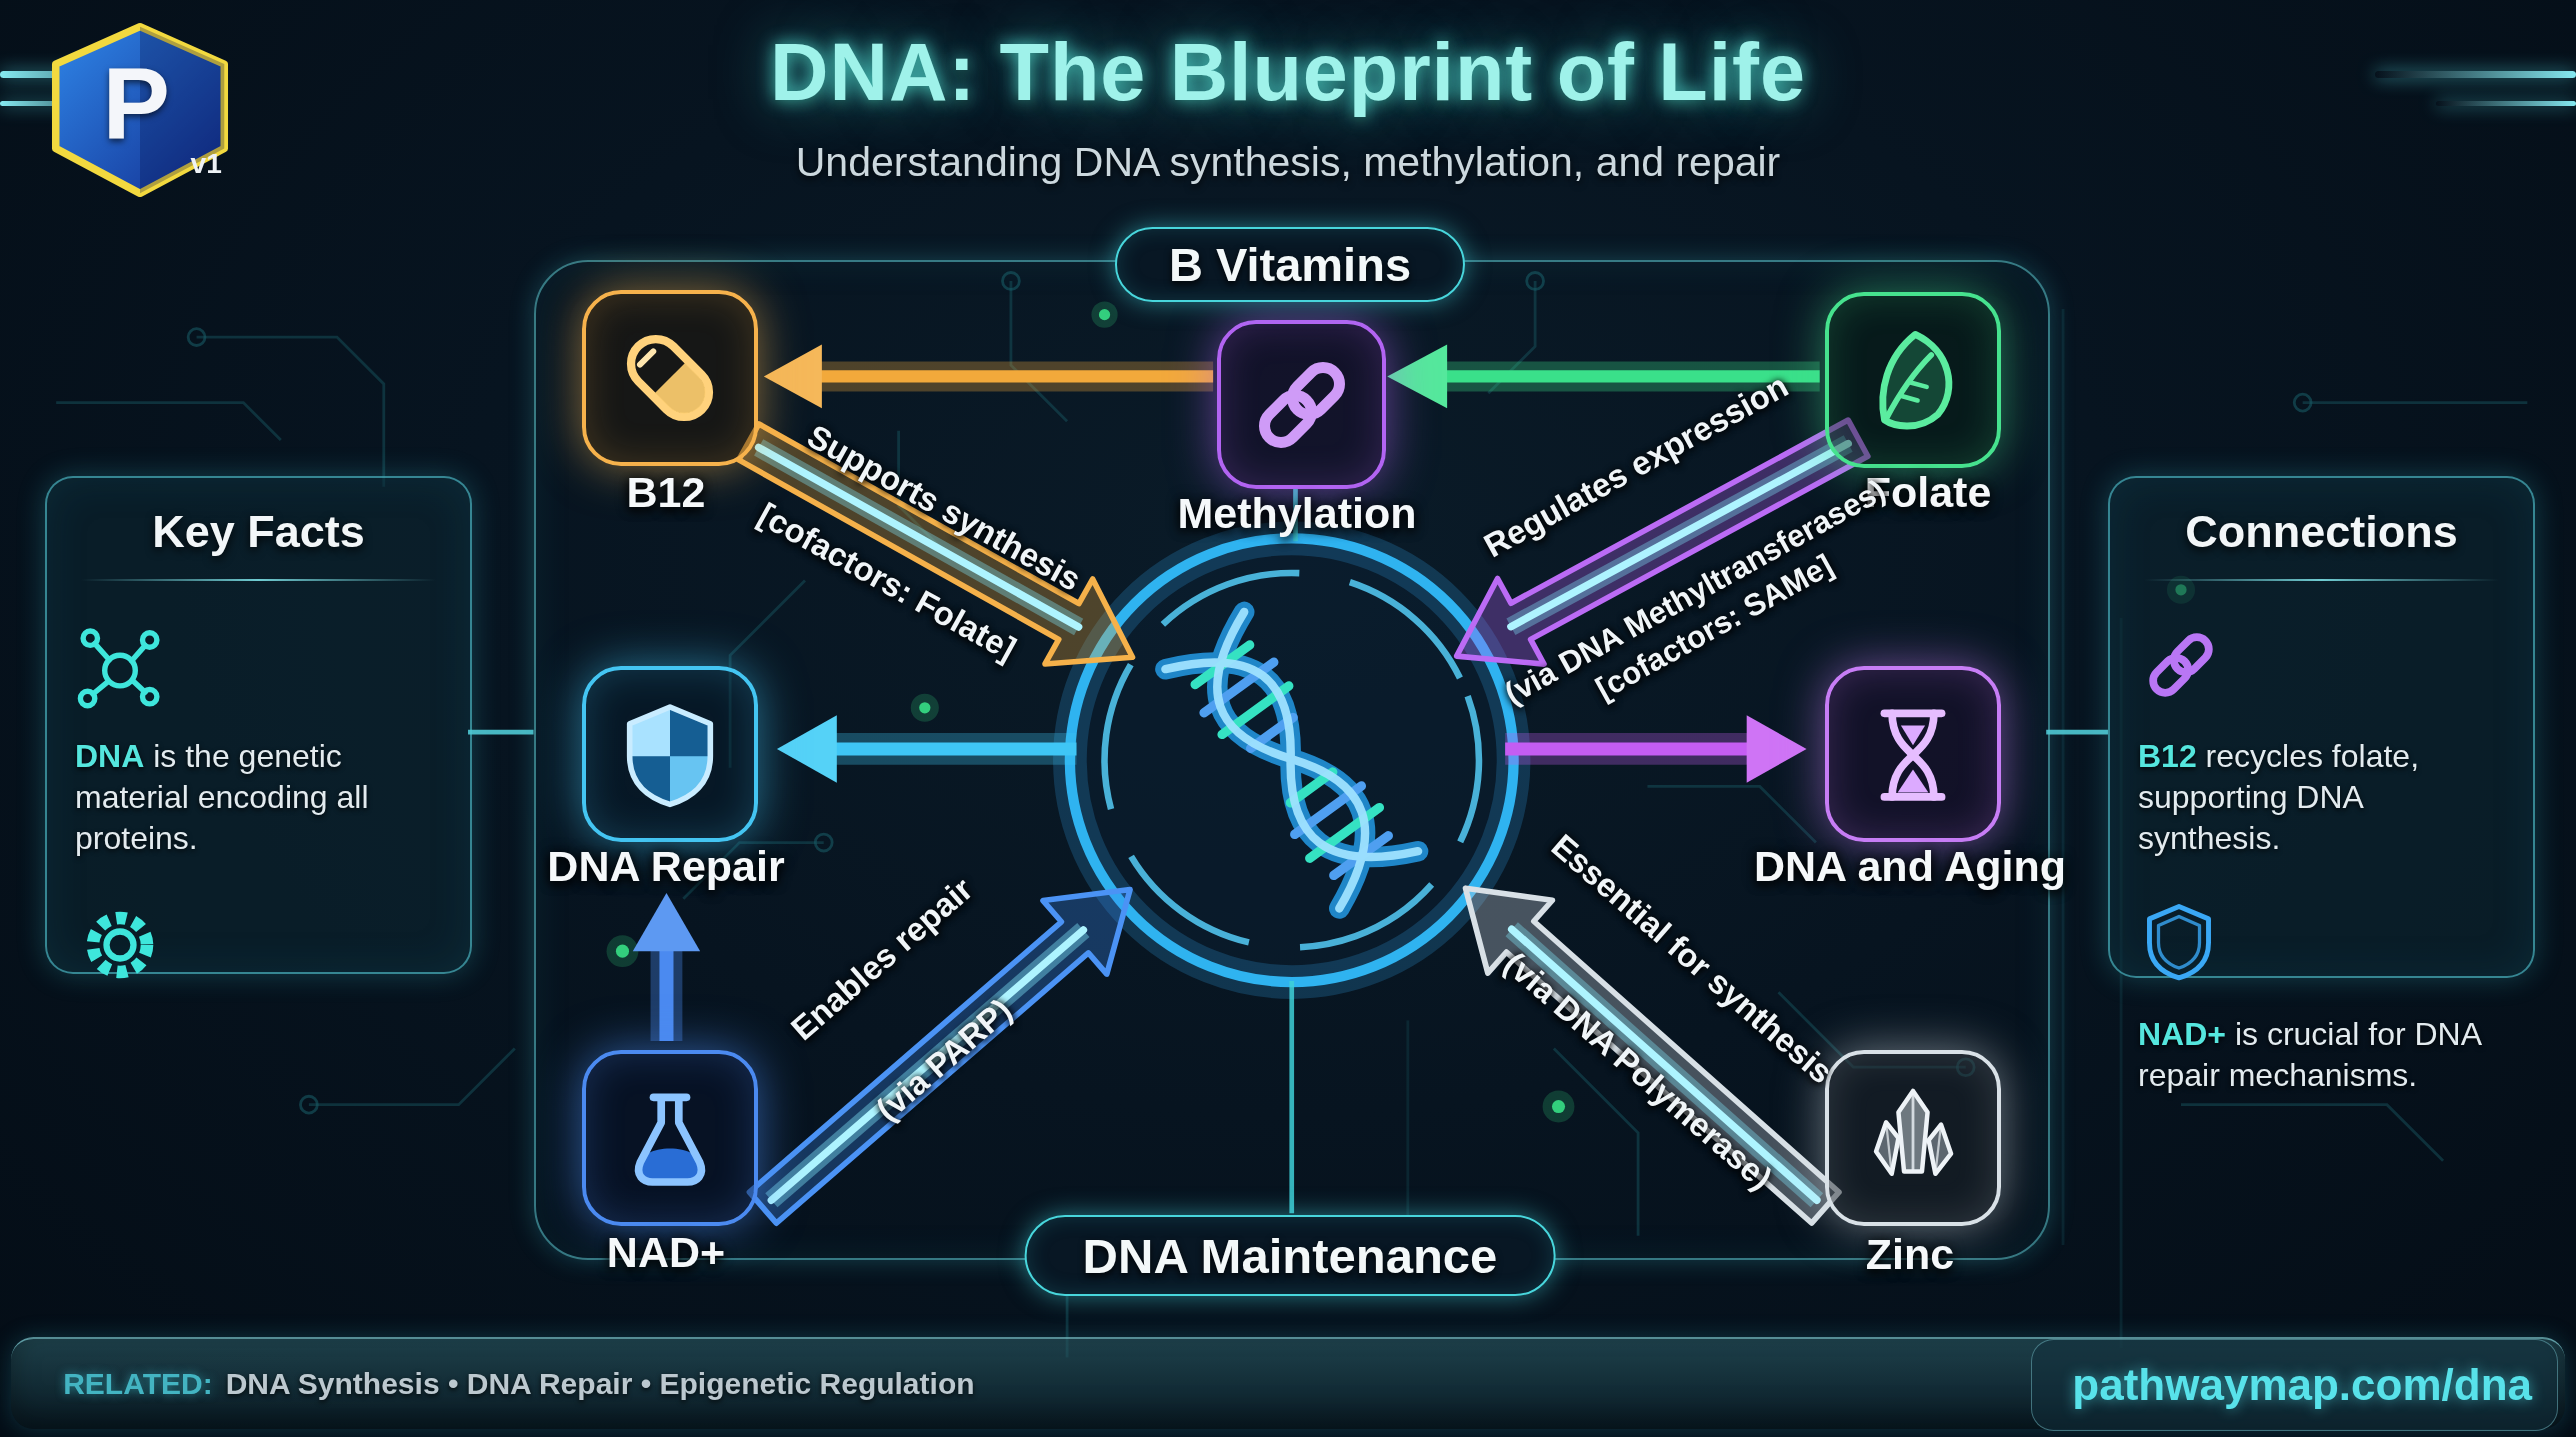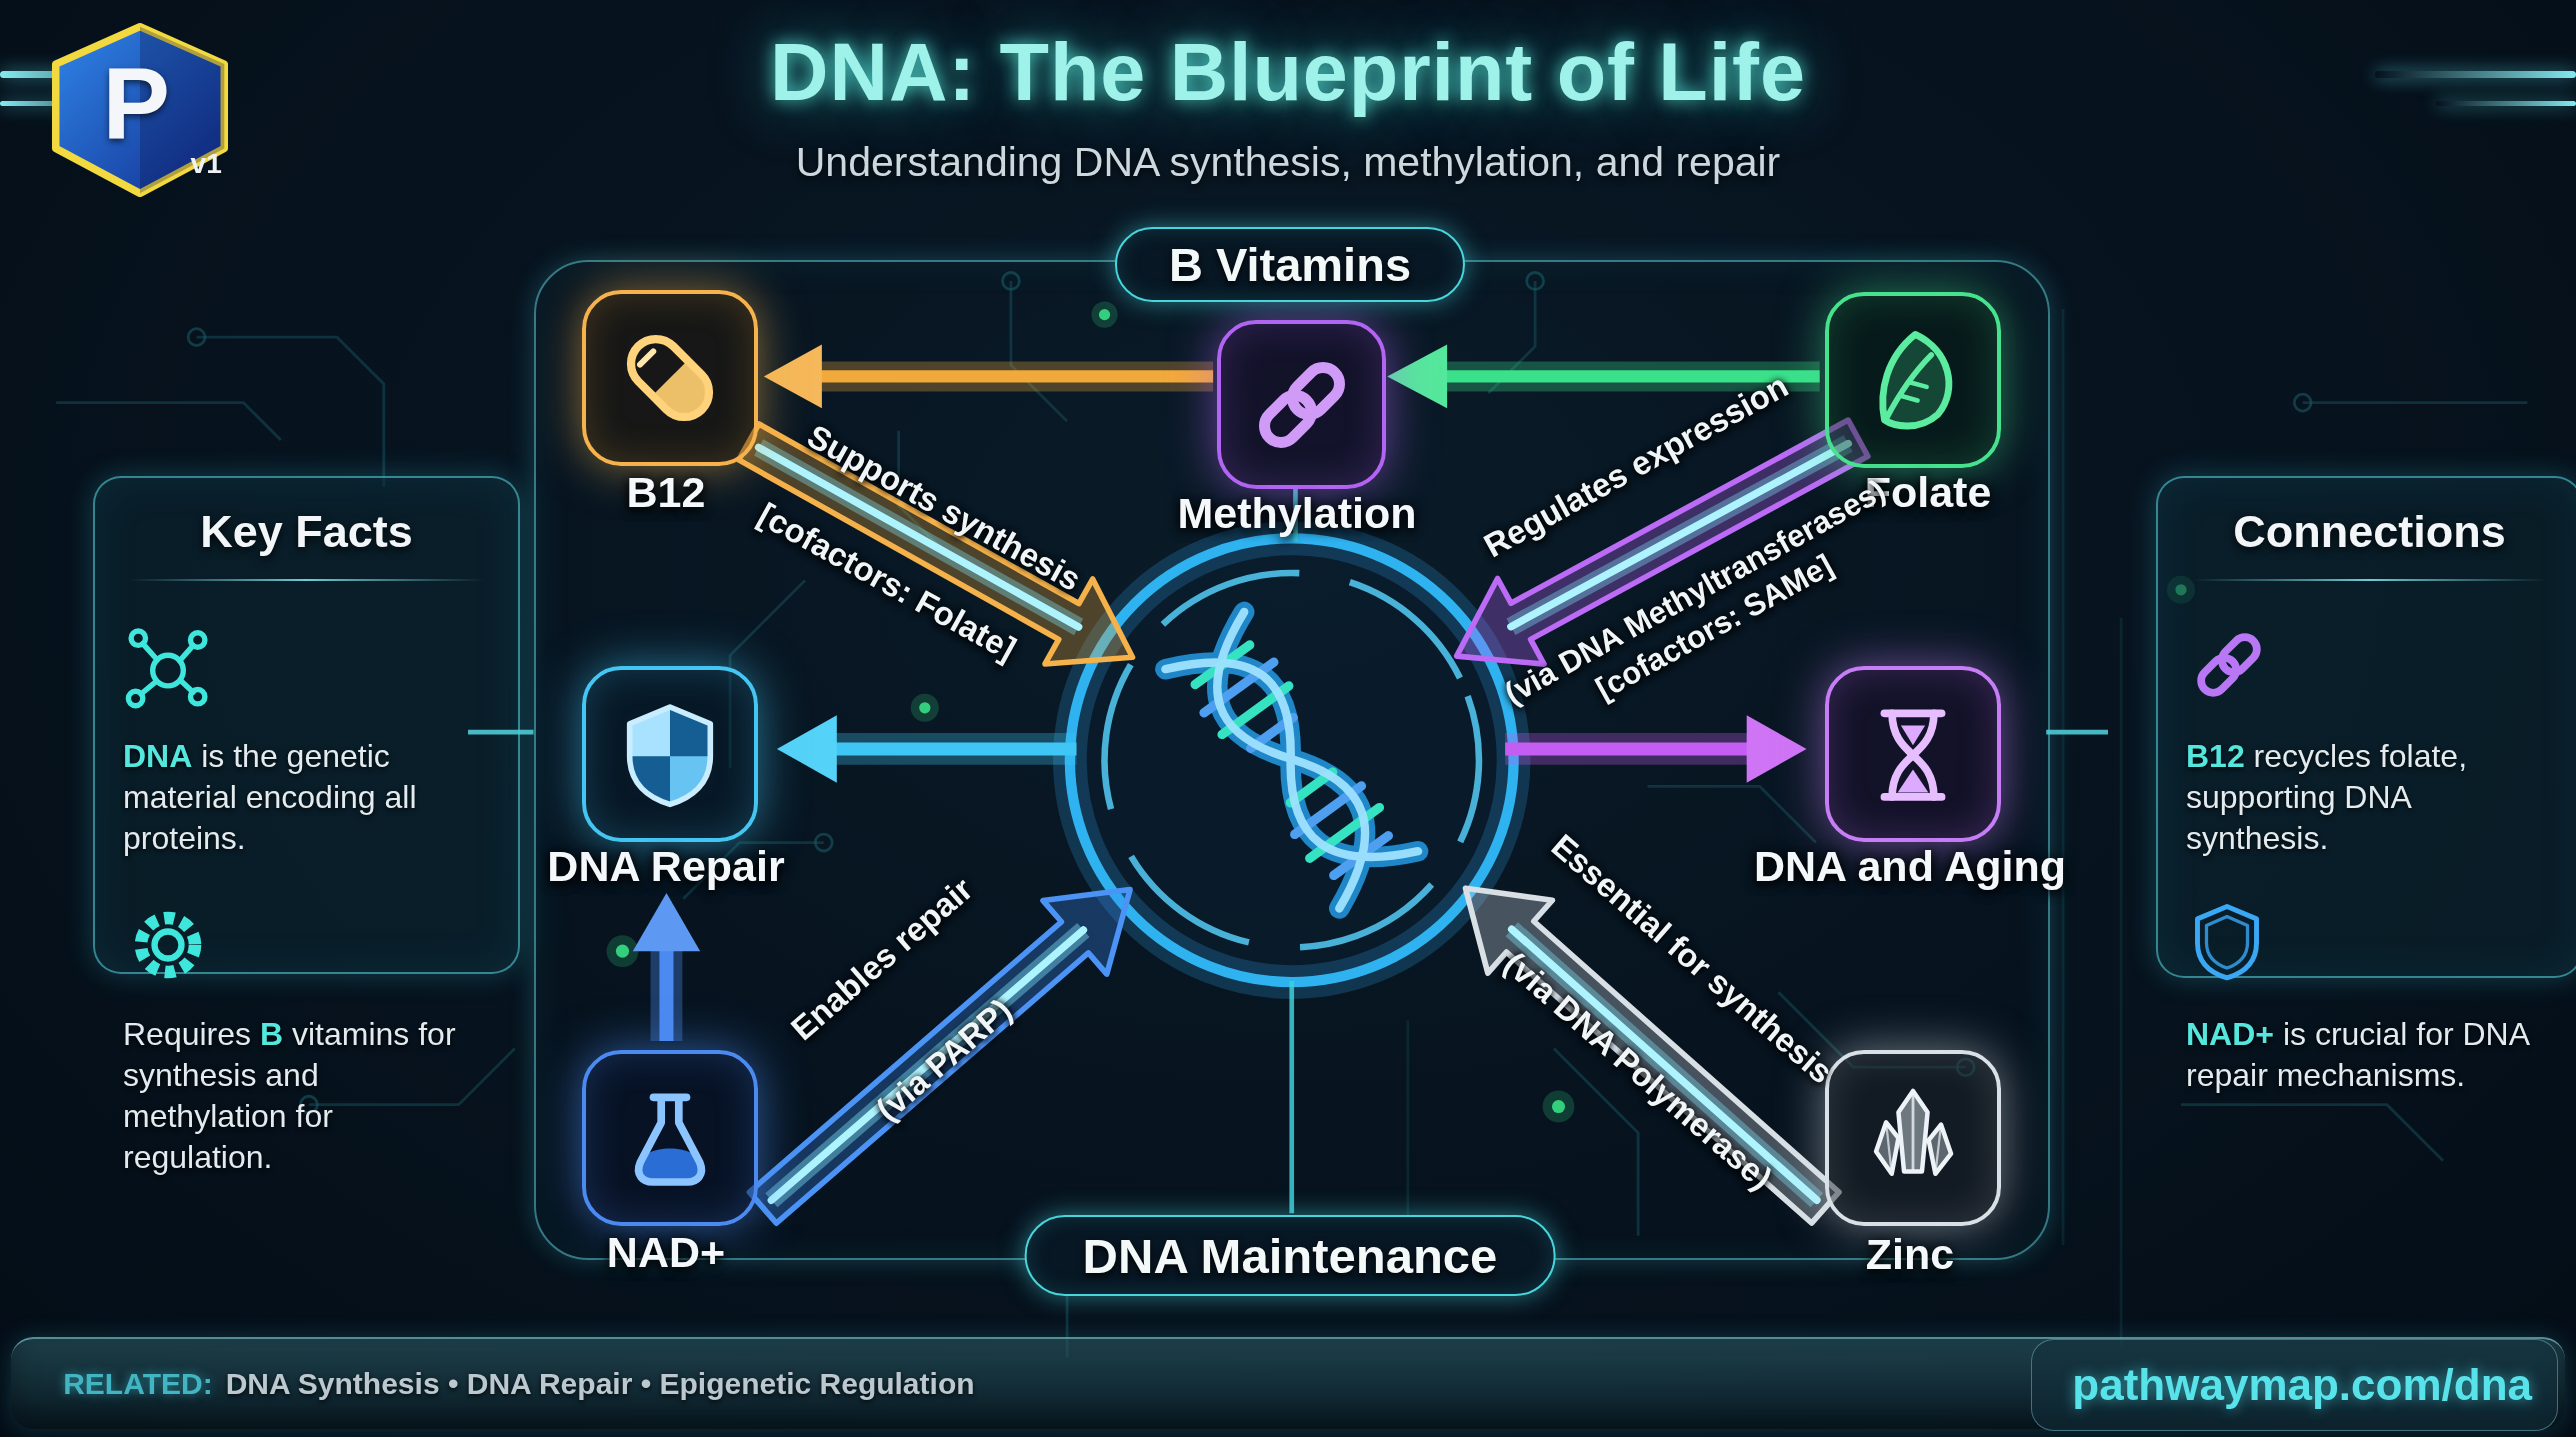--- a/index.html
+++ b/index.html
@@ -35,21 +35,20 @@
     border:2.8px solid #48d6dc;border-radius:43px;color:#f3f8f9;font-weight:700;
     display:flex;align-items:center;justify-content:center;white-space:nowrap;
     box-shadow:0 0 24px rgba(70,220,228,.5), inset 0 0 20.6px rgba(40,150,165,.25);
     text-shadow:0 2.8px 7.5px rgba(0,0,0,.9);
   }
   
   .panel{
     position:absolute;width:423px;background:rgba(13,40,52,.52);
     border:2.8px solid rgba(85,205,218,.6);border-radius:28px;
     box-shadow:0 0 28px rgba(55,185,200,.28), inset 0 0 43px rgba(30,120,140,.15);
-    margin-left:48px;
   }
   .panel h2{
     margin:28px 0 0;text-align:center;font-size:45px;color:#f2f6f8;
     text-shadow:0 2.8px 9.4px rgba(0,0,0,.9);
   }
   .panel .divider{height:2.8px;margin:20.6px 34px 0;
     background:linear-gradient(90deg,rgba(120,230,238,0),rgba(130,235,240,.85),rgba(120,230,238,0));}
   .prow{display:flex;align-items:flex-start;gap:24px;padding:0 28px;margin-top:41px;flex-direction:column;}
   .prow .picon{flex:0 0 90px;display:flex;justify-content:center;}
   .prow .ptext{font-size:32px;line-height:1.28;color:#e3ebef;font-weight:500;
@@ -286,21 +285,20 @@
       </div>
       <div class="ptext"><span class="hl">DNA</span><span> is the genetic material encoding all proteins.</span></div>
     </div>
     <div class="prow">
       <div class="picon">
         <svg width="90" height="90" viewBox="0 0 100 100" fill="none" stroke="#3ee6dc">
           <circle cx="50" cy="50" r="30" stroke-width="14" stroke-dasharray="11.5 8"></circle>
           <circle cx="50" cy="50" r="15" stroke-width="7"></circle>
         </svg>
       </div>
-      <div class="ptext"><span>Requires </span><span class="hl">B</span><span> vitamins for synthesis and methylation for regulation.</span></div>
     </div>
   </div>
 
   <div class="panel z2" style="left:2108px;top:476px;height:498px;">
     <h2>Connections</h2>
     <div class="divider"></div>
     <div class="prow">
       <div class="picon">
         <svg width="86" height="86" viewBox="0 0 100 100" fill="none" stroke="#b976f5" stroke-width="9" stroke-linecap="round">
           <g transform="rotate(-45 50 50)">

